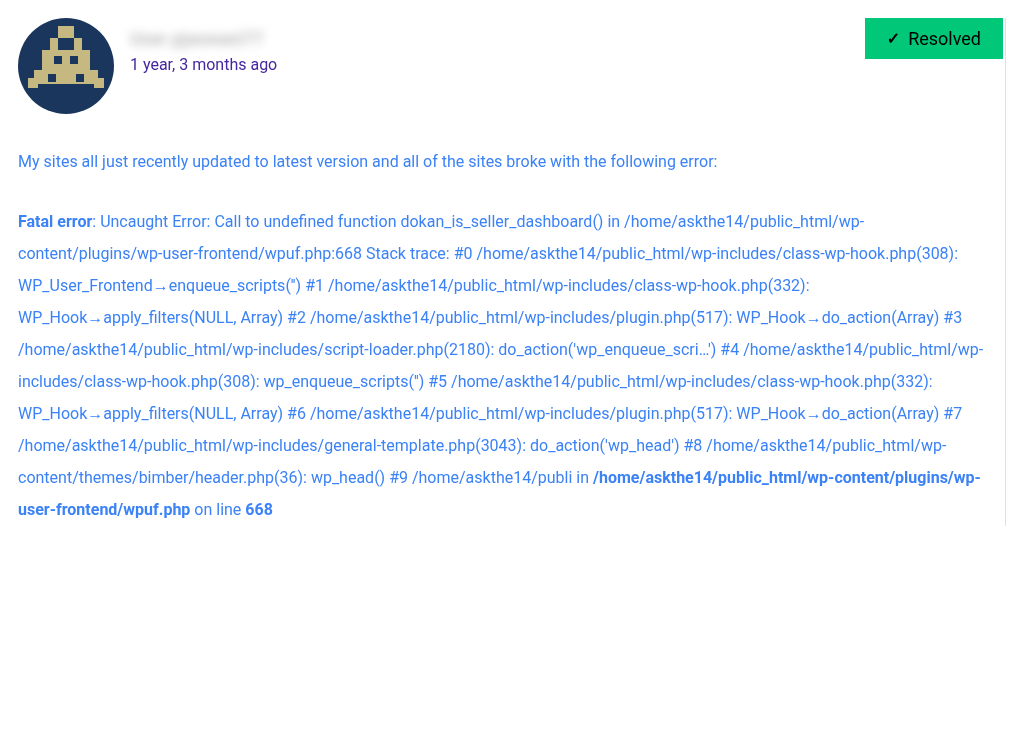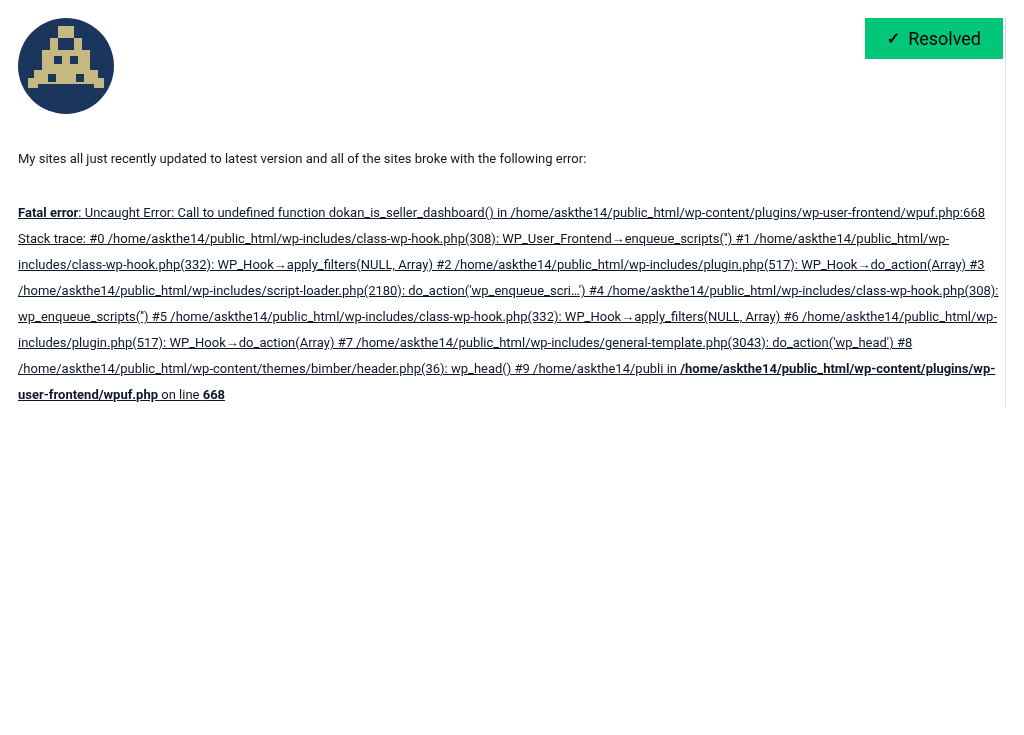--- a/index.html
+++ b/index.html
@@ -65,31 +65,30 @@
       display: flex;
       align-items: center;
       gap: 8px;
       font-weight: 400;
     }
     .resolved-badge .check {
       font-weight: bold;
       font-size: 16px;
     }
     .post-body {
-      font-size: 13px;
+      font-size: 16px;
       line-height: 2.0;
-      color: #0f172a;
+      color: #3b82f6;
       word-break: break-word;
     }
     .post-body p {
       margin-bottom: 28px;
     }
     .post-body p.error-block {
       margin-bottom: 28px;
-      text-decoration: underline;
     }
     .bold {
       font-weight: 700;
     }
   </style>
 </head>
 <body>
 
 <div class="post-container">
   <div class="header-row">
@@ -103,20 +102,24 @@
         <rect x="24" y="32" width="48" height="20" fill="#c5b880"></rect>
         <rect x="36" y="38" width="8" height="8" fill="#1b365d"></rect>
         <rect x="52" y="38" width="8" height="8" fill="#1b365d"></rect>
         <rect x="16" y="52" width="64" height="14" fill="#c5b880"></rect>
         <rect x="30" y="56" width="8" height="8" fill="#1b365d"></rect>
         <rect x="58" y="56" width="8" height="8" fill="#1b365d"></rect>
         <rect x="10" y="60" width="10" height="10" fill="#c5b880"></rect>
         <rect x="76" y="60" width="10" height="10" fill="#c5b880"></rect>
       </svg>
     </div>
+    <div class="author-meta">
+      <div class="author-name">User pjaswani77</div>
+      <div class="timestamp">1 year, 3 months ago</div>
+    </div>
     <div class="resolved-badge">
       <span class="check">✓</span>
       <span>Resolved</span>
     </div>
   </div>
 
   <div class="post-body">
     <p>My sites all just recently updated to latest version and all of the sites broke with the following error:</p>
 
     <p class="error-block"><span class="bold">Fatal error</span><span>: Uncaught Error: Call to undefined function dokan_is_seller_dashboard() in /home/askthe14/public_html/wp-content/plugins/wp-user-frontend/wpuf.php:668 Stack trace: #0 /home/askthe14/public_html/wp-includes/class-wp-hook.php(308): WP_User_Frontend→enqueue_scripts('') #1 /home/askthe14/public_html/wp-includes/class-wp-hook.php(332): WP_Hook→apply_filters(NULL, Array) #2 /home/askthe14/public_html/wp-includes/plugin.php(517): WP_Hook→do_action(Array) #3 /home/askthe14/public_html/wp-includes/script-loader.php(2180): do_action('wp_enqueue_scri…') #4 /home/askthe14/public_html/wp-includes/class-wp-hook.php(308): wp_enqueue_scripts('') #5 /home/askthe14/public_html/wp-includes/class-wp-hook.php(332): WP_Hook→apply_filters(NULL, Array) #6 /home/askthe14/public_html/wp-includes/plugin.php(517): WP_Hook→do_action(Array) #7 /home/askthe14/public_html/wp-includes/general-template.php(3043): do_action('wp_head') #8 /home/askthe14/public_html/wp-content/themes/bimber/header.php(36): wp_head() #9 /home/askthe14/publi in </span><span class="bold">/home/askthe14/public_html/wp-content/plugins/wp-user-frontend/wpuf.php</span><span> on line </span><span class="bold">668</span></p>

